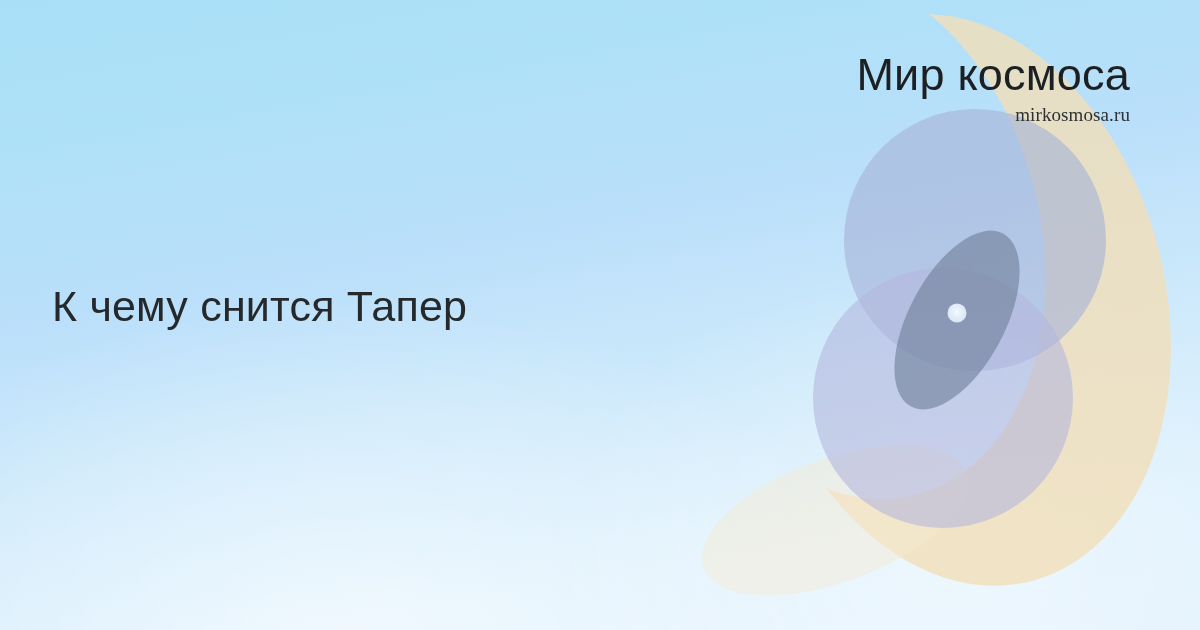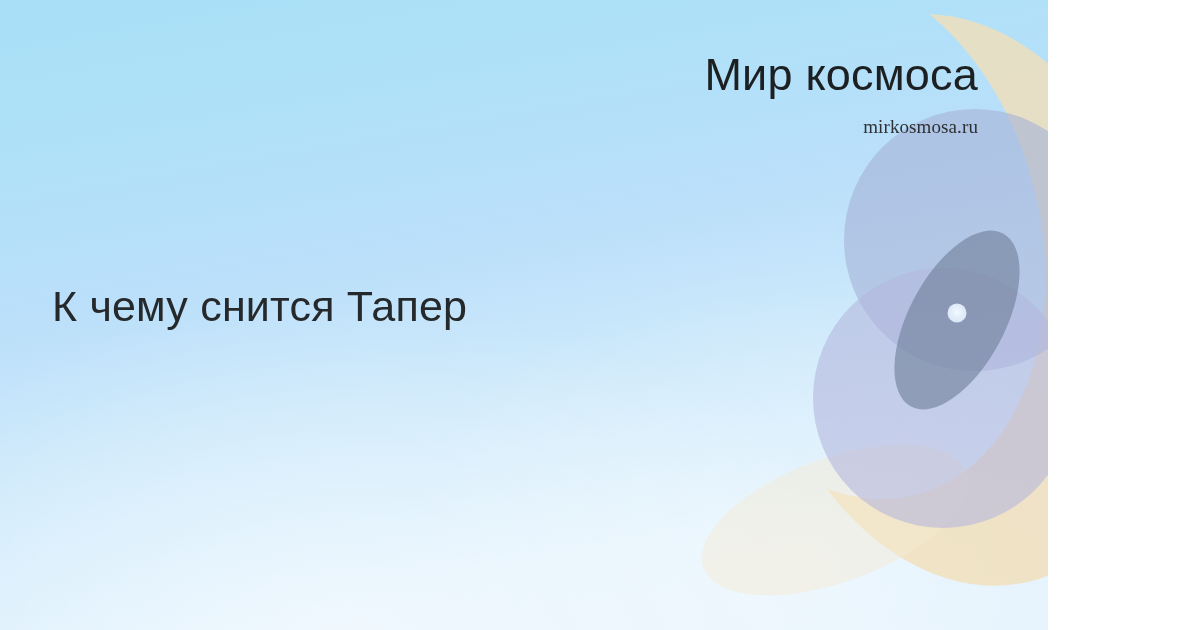--- a/index.html
+++ b/index.html
@@ -3,21 +3,21 @@
 <meta charset="utf-8">
 <title>Мир космоса</title>
 <style>
   html, body {
     margin: 0;
     padding: 0;
     background: #ffffff;
   }
   #card {
     position: relative;
-    width: 1048px;
+    width: 1200px;
     height: 630px;
     overflow: hidden;
     font-family: "Liberation Sans", sans-serif;
     background: linear-gradient(170deg,
         #a9e0f7 0%,
         #aee1f8 18%,
         #badffa 38%,
         #cfeafb 62%,
         #dff1fd 82%,
         #e3f2fd 100%);
@@ -63,21 +63,21 @@
     line-height: 1;
   }
   #logo-title {
     font-size: 45px;
     font-weight: 300;
     letter-spacing: 0.2px;
     color: #1d2022;
     white-space: nowrap;
   }
   #logo-domain {
-    margin-top: 20px;
+    margin-top: 8px;
     font-family: "Liberation Serif", serif;
     font-size: 19px;
     font-weight: 400;
     letter-spacing: 0.1px;
     color: #2d3134;
     white-space: nowrap;
   }
 
   
   #headline {

